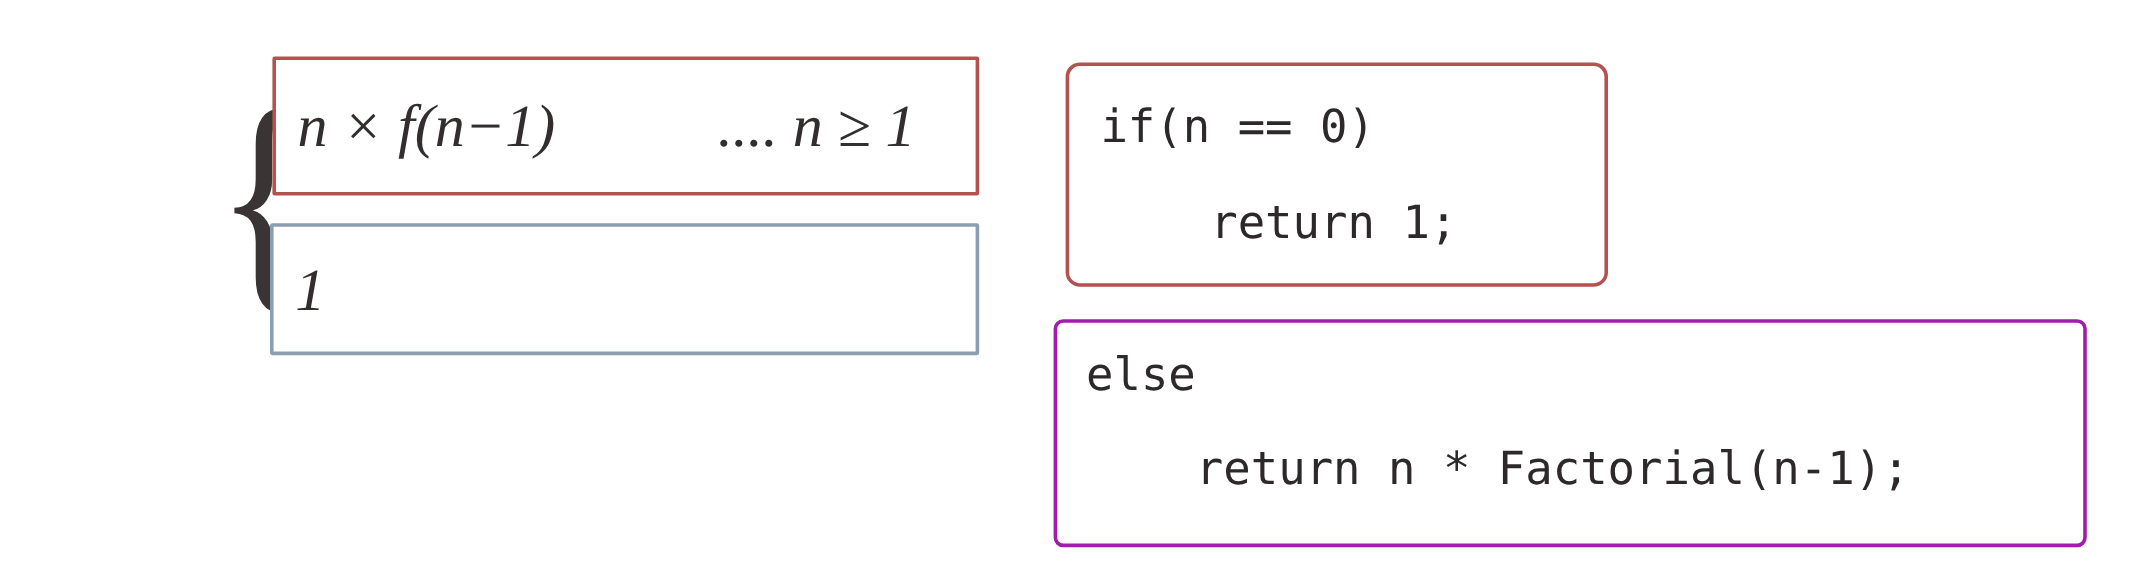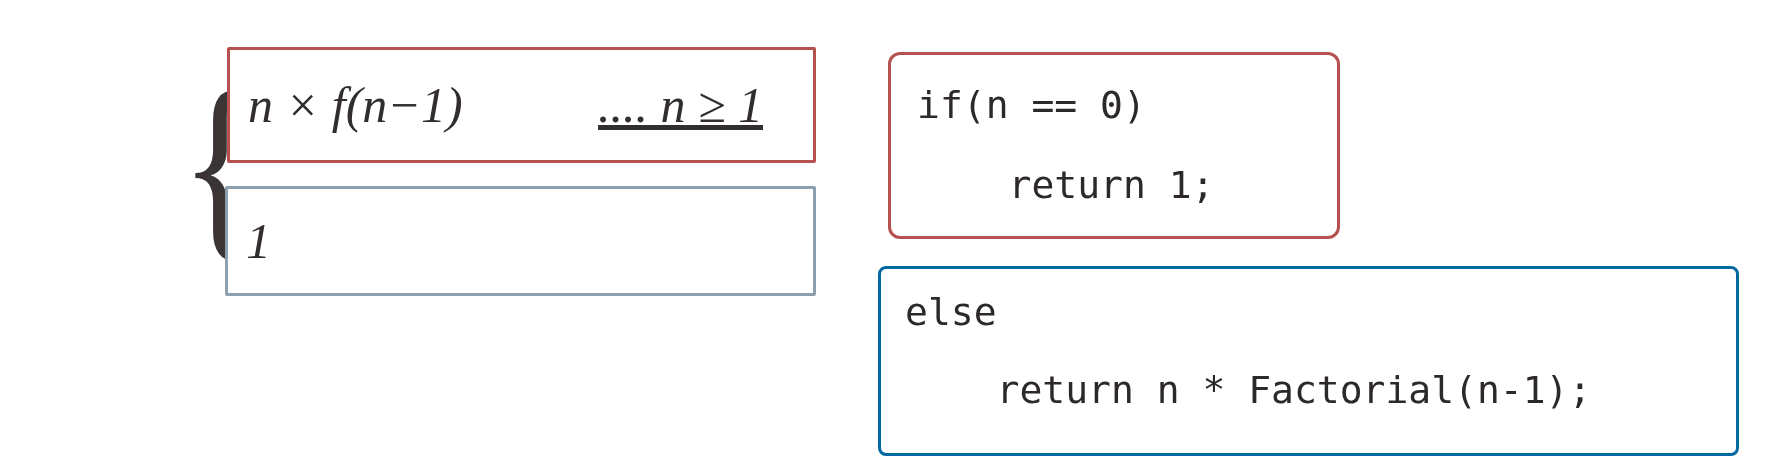--- a/index.html
+++ b/index.html
@@ -61,21 +61,21 @@
     border: 3px solid #b5524f;
   }
   .case-base {
     left: 225px;
     top: 186px;
     width: 591px;
     height: 110px;
     border: 3px solid #8c9faf;
   }
   .case-box .expr  { white-space: pre; }
-  .case-box .cond  { white-space: pre; text-decoration: underline; }
+  .case-box .cond  { white-space: pre; }
   
   .code-box {
     position: absolute;
     box-sizing: border-box;
     background: #ffffff;
     margin: 0;
     font-family: "DejaVu Sans Mono", monospace;
     font-size: 38px;
     color: #2d292a;
     white-space: pre;
@@ -88,21 +88,21 @@
     border: 3px solid #b5524f;
     border-radius: 12px;
     line-height: 80px;
     padding: 10px 0 0 26px;
   }
   .code-else {
     left: 878px;
     top: 266px;
     width: 861px;
     height: 190px;
-    border: 3px solid #0369a1;
+    border: 3px solid #a21caf;
     border-radius: 8px;
     line-height: 78px;
     padding: 4px 0 0 24px;
   }
 </style>
 </head>
 <body>
 
 <div class="canvas">
 

